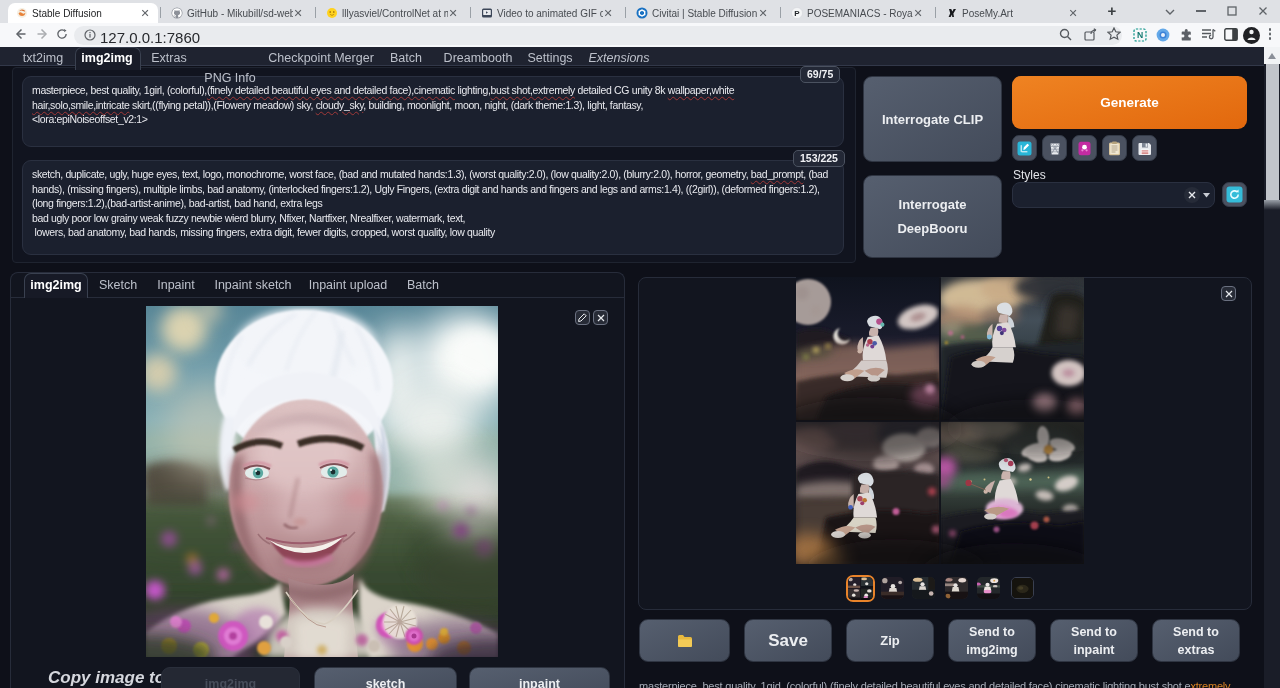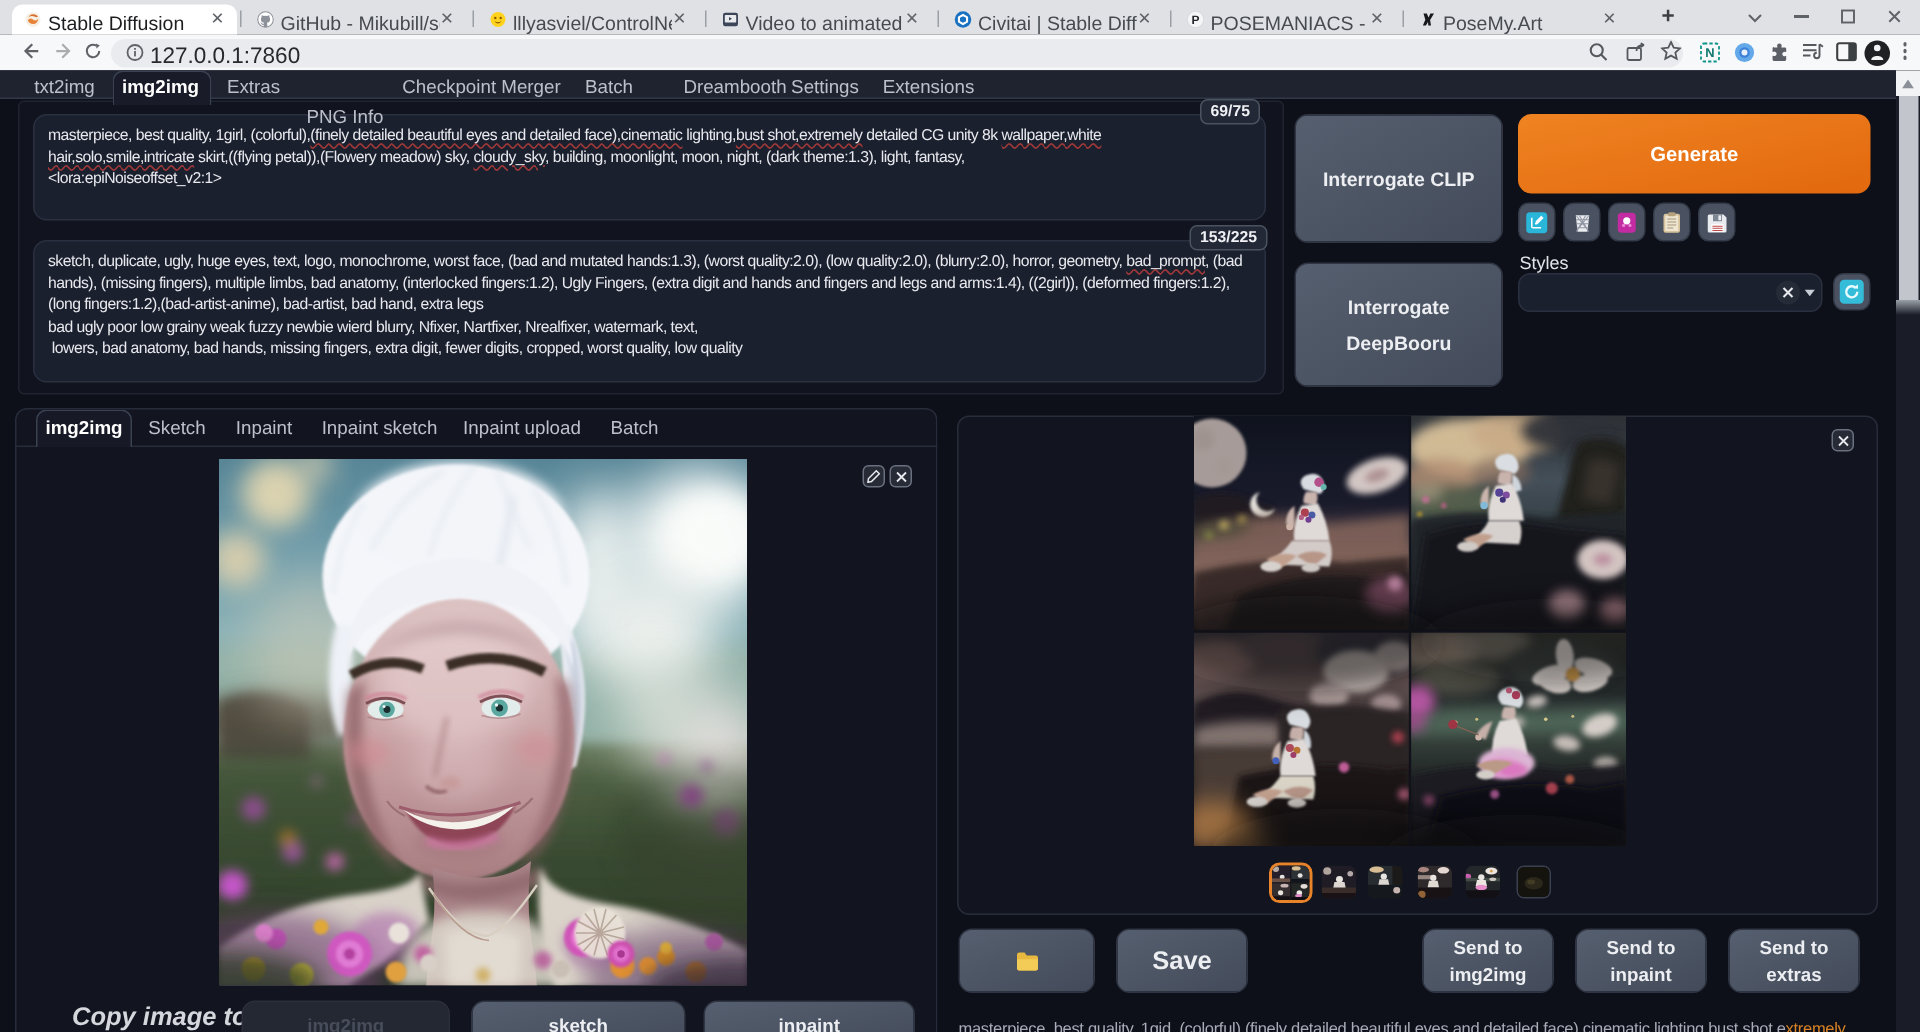--- a/index.html
+++ b/index.html
@@ -1,21 +1,21 @@
 <!DOCTYPE html>
 <html><head>
 <meta charset="utf-8">
 <style>
   * { margin:0; padding:0; box-sizing:border-box; }
   html,body { width:1280px; height:688px; overflow:hidden; background:#0e1019; font-family:"Liberation Sans", sans-serif; }
   .abs { position:absolute; }
   
   #tabstrip { position:absolute; left:0; top:0; width:1280px; height:23px; background:#dfe1e5; }
   .tab { position:absolute; top:3px; height:20px; font-size:10.5px; color:#474b50; }
-  .tab .title { position:absolute; left:24px; top:4.5px; white-space:nowrap; overflow:hidden; font-size:13px; }
+  .tab .title { position:absolute; left:24px; top:4.5px; white-space:nowrap; overflow:hidden; font-size:10px; }
   .tab .fav { position:absolute; left:8px; top:4px; width:12px; height:12px; }
   .tab .tclose { position:absolute; right:7px; top:4px; width:12px; height:12px; color:#5f6368; font-size:11px; line-height:12px; text-align:center; }
   .tabdiv { position:absolute; top:7px; width:1px; height:11px; background:#9aa0a6; }
   .activetab { background:#fff; border-radius:7px 7px 0 0; color:#1d1e20; }
   #toolbar { position:absolute; left:0; top:23px; width:1280px; height:24px; background:#f7f8fa; }
   #omnibox { position:absolute; left:74px; top:25.5px; width:1048px; height:19px; background:#e9ebee; border-radius:10px; }
   #urltext { position:absolute; left:100px; top:29px; font-size:15px; color:#27292d; }
   .navic { position:absolute; top:27px; color:#55595e; }
   
   #webui { position:absolute; left:0; top:47px; width:1264px; height:641px; background:#0e1019; color:#d3d5db; }
@@ -176,23 +176,23 @@
 
 <div id="webui">
   <div id="navrow"></div>
   <div class="wtab" style="left:43px;">txt2img</div>
   <div class="wtab selbox" style="left:75px;"></div>
   <div class="wtab sel" style="left:107px;">img2img</div>
   <div class="wtab" style="left:169px;">Extras</div>
   <div class="wtab" style="left:230px;margin-top:20px;">PNG Info</div>
   <div class="wtab" style="left:321px;">Checkpoint Merger</div>
   <div class="wtab" style="left:406px;">Batch</div>
-  <div class="wtab" style="left:473px;padding-left:34px;">Dreambooth</div>
+  <div class="wtab" style="left:461px;padding-left:34px;">Dreambooth</div>
   <div class="wtab" style="left:550px;">Settings</div>
-  <div class="wtab" style="left:619px;">Extensions</div>
+  <div class="wtab" style="left:619px;font-style:italic;">Extensions</div>
 
   <div class="abs" style="left:12px; top:20px; width:844px; height:196px; background:#11141f; border:1px solid #1f2430; border-radius:4px;"></div>
   <div class="ta abs" style="left:22px; top:29px; width:822px; height:71px; font-size:10.5px; letter-spacing:-0.35px; line-height:14.6px; padding:6px 9px; overflow:hidden;">masterpiece, best quality, 1girl, (colorful),<span class="sp">(finely detailed beautiful eyes and detailed face),cinematic</span> lighting,<span class="sp">bust shot,extremely</span> detailed CG unity 8k <span class="sp">wallpaper,white</span> <span class="sp">hair,solo,smile,intricate</span> skirt,((flying petal)),(Flowery meadow) sky, <span class="sp">cloudy_sky</span>, building, moonlight, moon, night, (dark theme:1.3), light, fantasy,<br>&lt;lora:epiNoiseoffset_v2:1&gt;</div>
   <div class="badge" style="left:800px; top:19px;">69/75</div>
   <div class="ta abs" style="left:22px; top:113px; width:822px; height:95px; font-size:10.5px; letter-spacing:-0.35px; line-height:14.6px; padding:6px 9px; overflow:hidden;">sketch, duplicate, ugly, huge eyes, text, logo, monochrome, worst face, (bad and mutated hands:1.3), (worst quality:2.0), (low quality:2.0), (blurry:2.0), horror, geometry, <span class="sp">bad_prompt</span>, (bad hands), (missing fingers), multiple limbs, bad anatomy, (interlocked fingers:1.2), Ugly Fingers, (extra digit and hands and fingers and legs and arms:1.4), ((2girl)), (deformed fingers:1.2), (long fingers:1.2),(bad-artist-anime), bad-artist, bad hand, extra legs<br>bad ugly poor low grainy weak fuzzy newbie wierd blurry, Nfixer, Nartfixer, Nrealfixer, watermark, text,<br>&nbsp;lowers, bad anatomy, bad hands, missing fingers, extra digit, fewer digits, cropped, worst quality, low quality</div>
   <div class="badge" style="left:793px; top:103px;">153/225</div>
 
   <div class="graybtn abs" style="left:863px; top:128px; width:139px; height:83px; font-size:13px; line-height:24px;">Interrogate<br>DeepBooru</div>
   <div class="graybtn abs" style="left:863px; top:29px; width:139px; height:86px; font-size:13px;">Interrogate CLIP</div>
 
@@ -763,20 +763,21 @@
         </svg></div>
     </div>
 
   <div class="graybtn abs" style="left:639px; top:572px; width:91px; height:43px;">
       <svg width="16" height="14" viewBox="0 0 16 14">
         <path d="M1 2.5 a1.5 1.5 0 0 1 1.5-1.5 h3.5 l1.5 2 h6 a1.5 1.5 0 0 1 1.5 1.5 v7 a1.5 1.5 0 0 1-1.5 1.5 h-11 a1.5 1.5 0 0 1-1.5-1.5z" fill="#e8b93e"></path>
         <path d="M1 5.5 h14 v6 a1.5 1.5 0 0 1-1.5 1.5 h-11 a1.5 1.5 0 0 1-1.5-1.5z" fill="#f3cb57"></path>
       </svg>
     </div>
   <div class="graybtn abs" style="left:744px; top:572px; width:88px; height:43px; font-size:17px;">Save</div>
+  <div class="graybtn abs" style="left:846px; top:572px; width:88px; height:43px; font-size:13px;">Zip</div>
   <div class="graybtn abs" style="left:948px; top:572px; width:88px; height:43px; font-size:12.5px; line-height:18px;">Send to<br>img2img</div>
   <div class="graybtn abs" style="left:1050px; top:572px; width:88px; height:43px; font-size:12.5px; line-height:18px;">Send to<br>inpaint</div>
   <div class="graybtn abs" style="left:1152px; top:572px; width:88px; height:43px; font-size:12.5px; line-height:18px;">Send to<br>extras</div>
   <div class="abs" style="left:639px; top:633px; width:601px; height:8px; overflow:hidden; font-size:11px; letter-spacing:-0.2px; color:#a8adb8;">masterpiece, best quality, 1gid, (colorful),(finely detailed beautiful eyes and detailed face),cinematic lighting,bust shot,e<span style="color:#d98324;">xtremely</span> detailed CG unity 8k wallpaper,white hair</div>
 </div>
 
 <div class="abs" style="left:1264px; top:47px; width:16px; height:641px; background:#1a1d28;"></div>
 <div class="abs" style="left:1264px; top:47px; width:16px; height:17px; background:#f1f3f5;"></div>
 <svg class="abs" style="left:1268px; top:53px;" width="8" height="6" viewBox="0 0 8 6">
     <path d="M4 0 L8 6 L0 6Z" fill="#8a8f98"></path>

